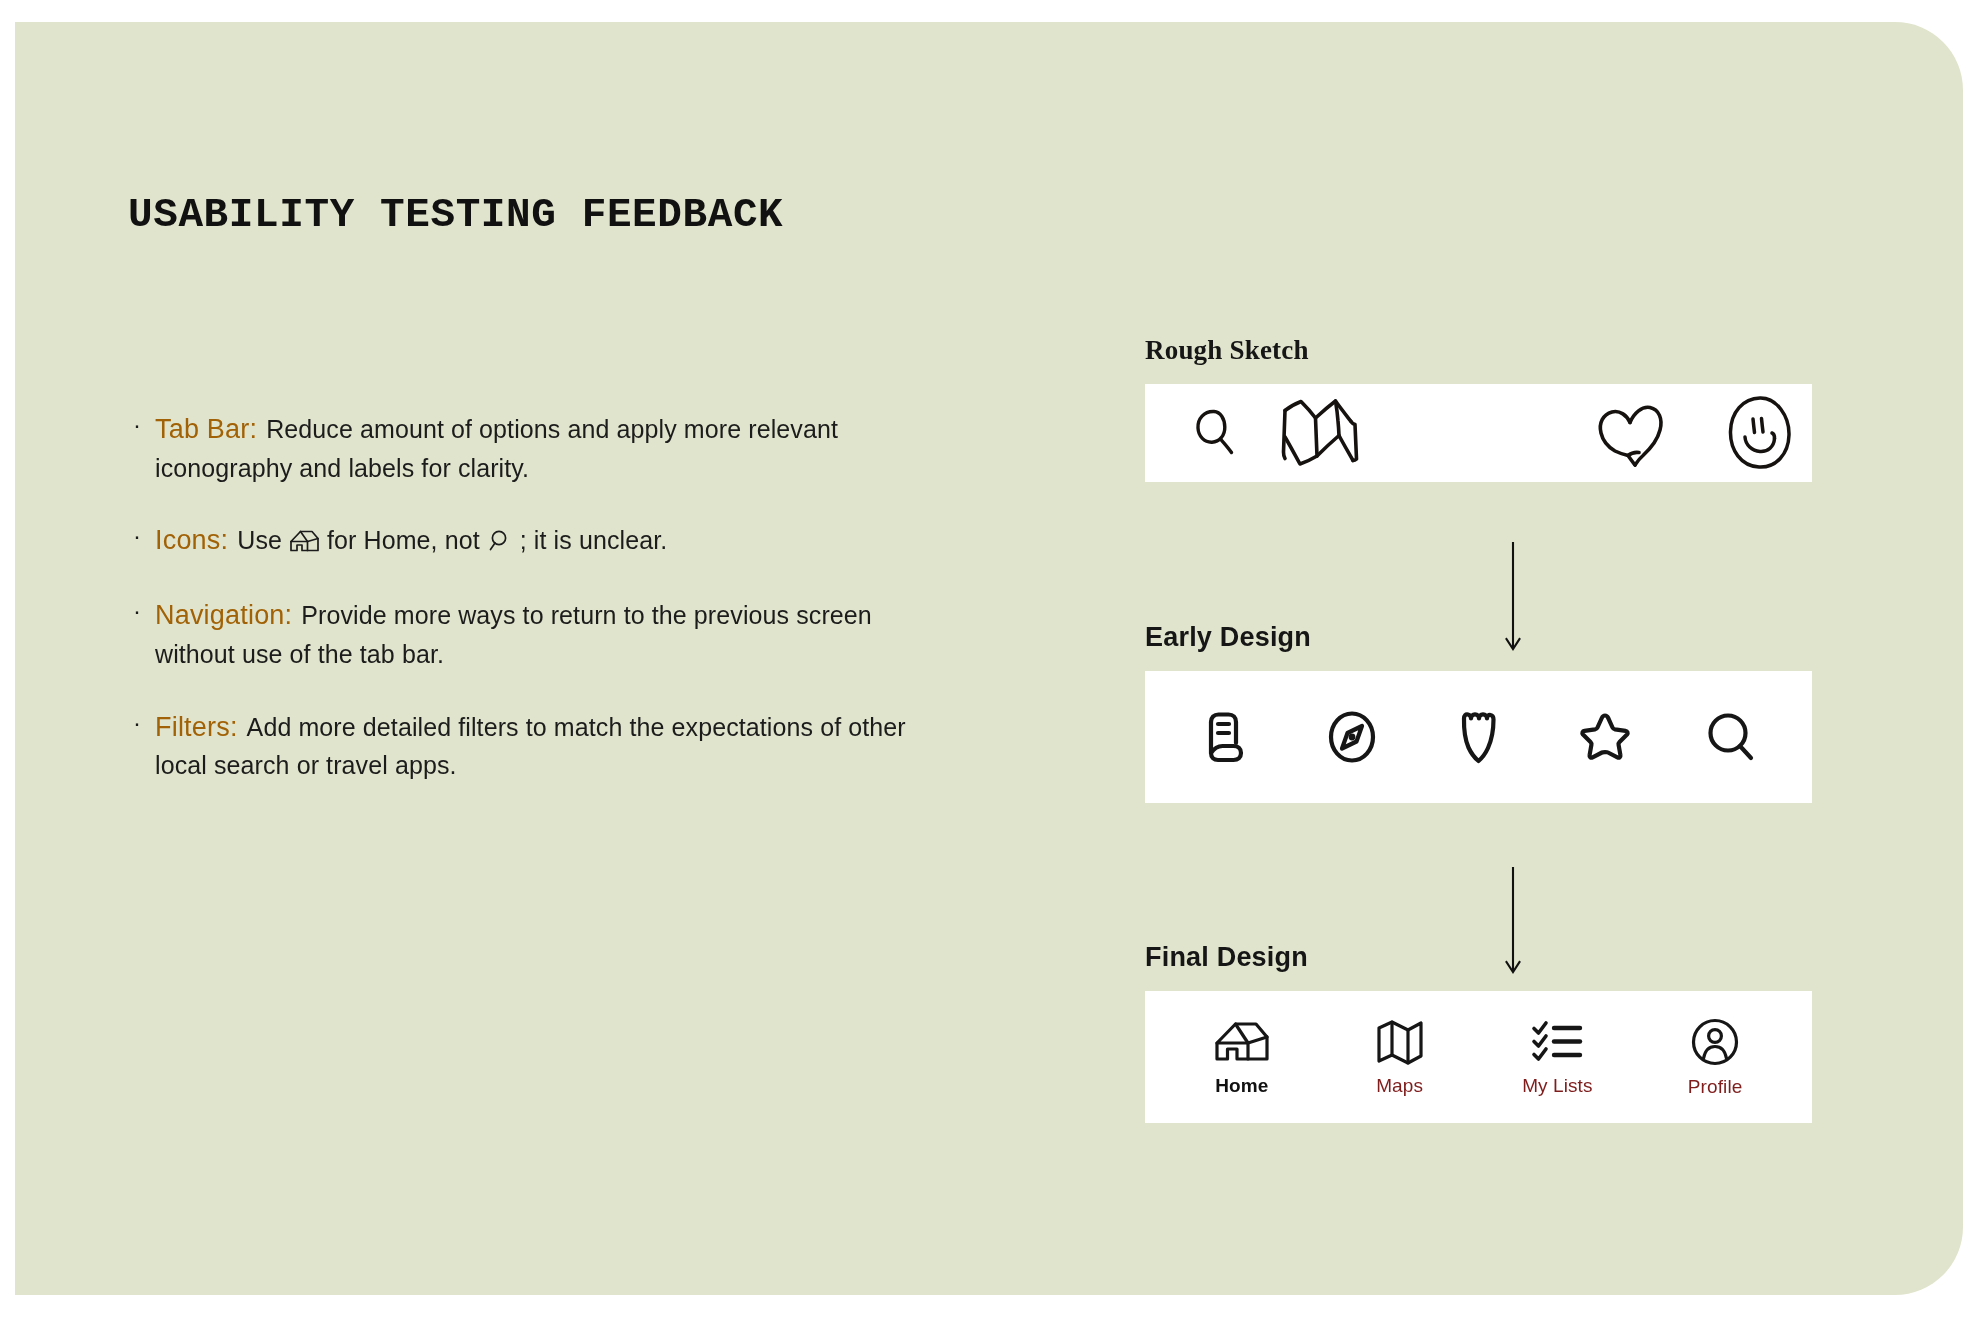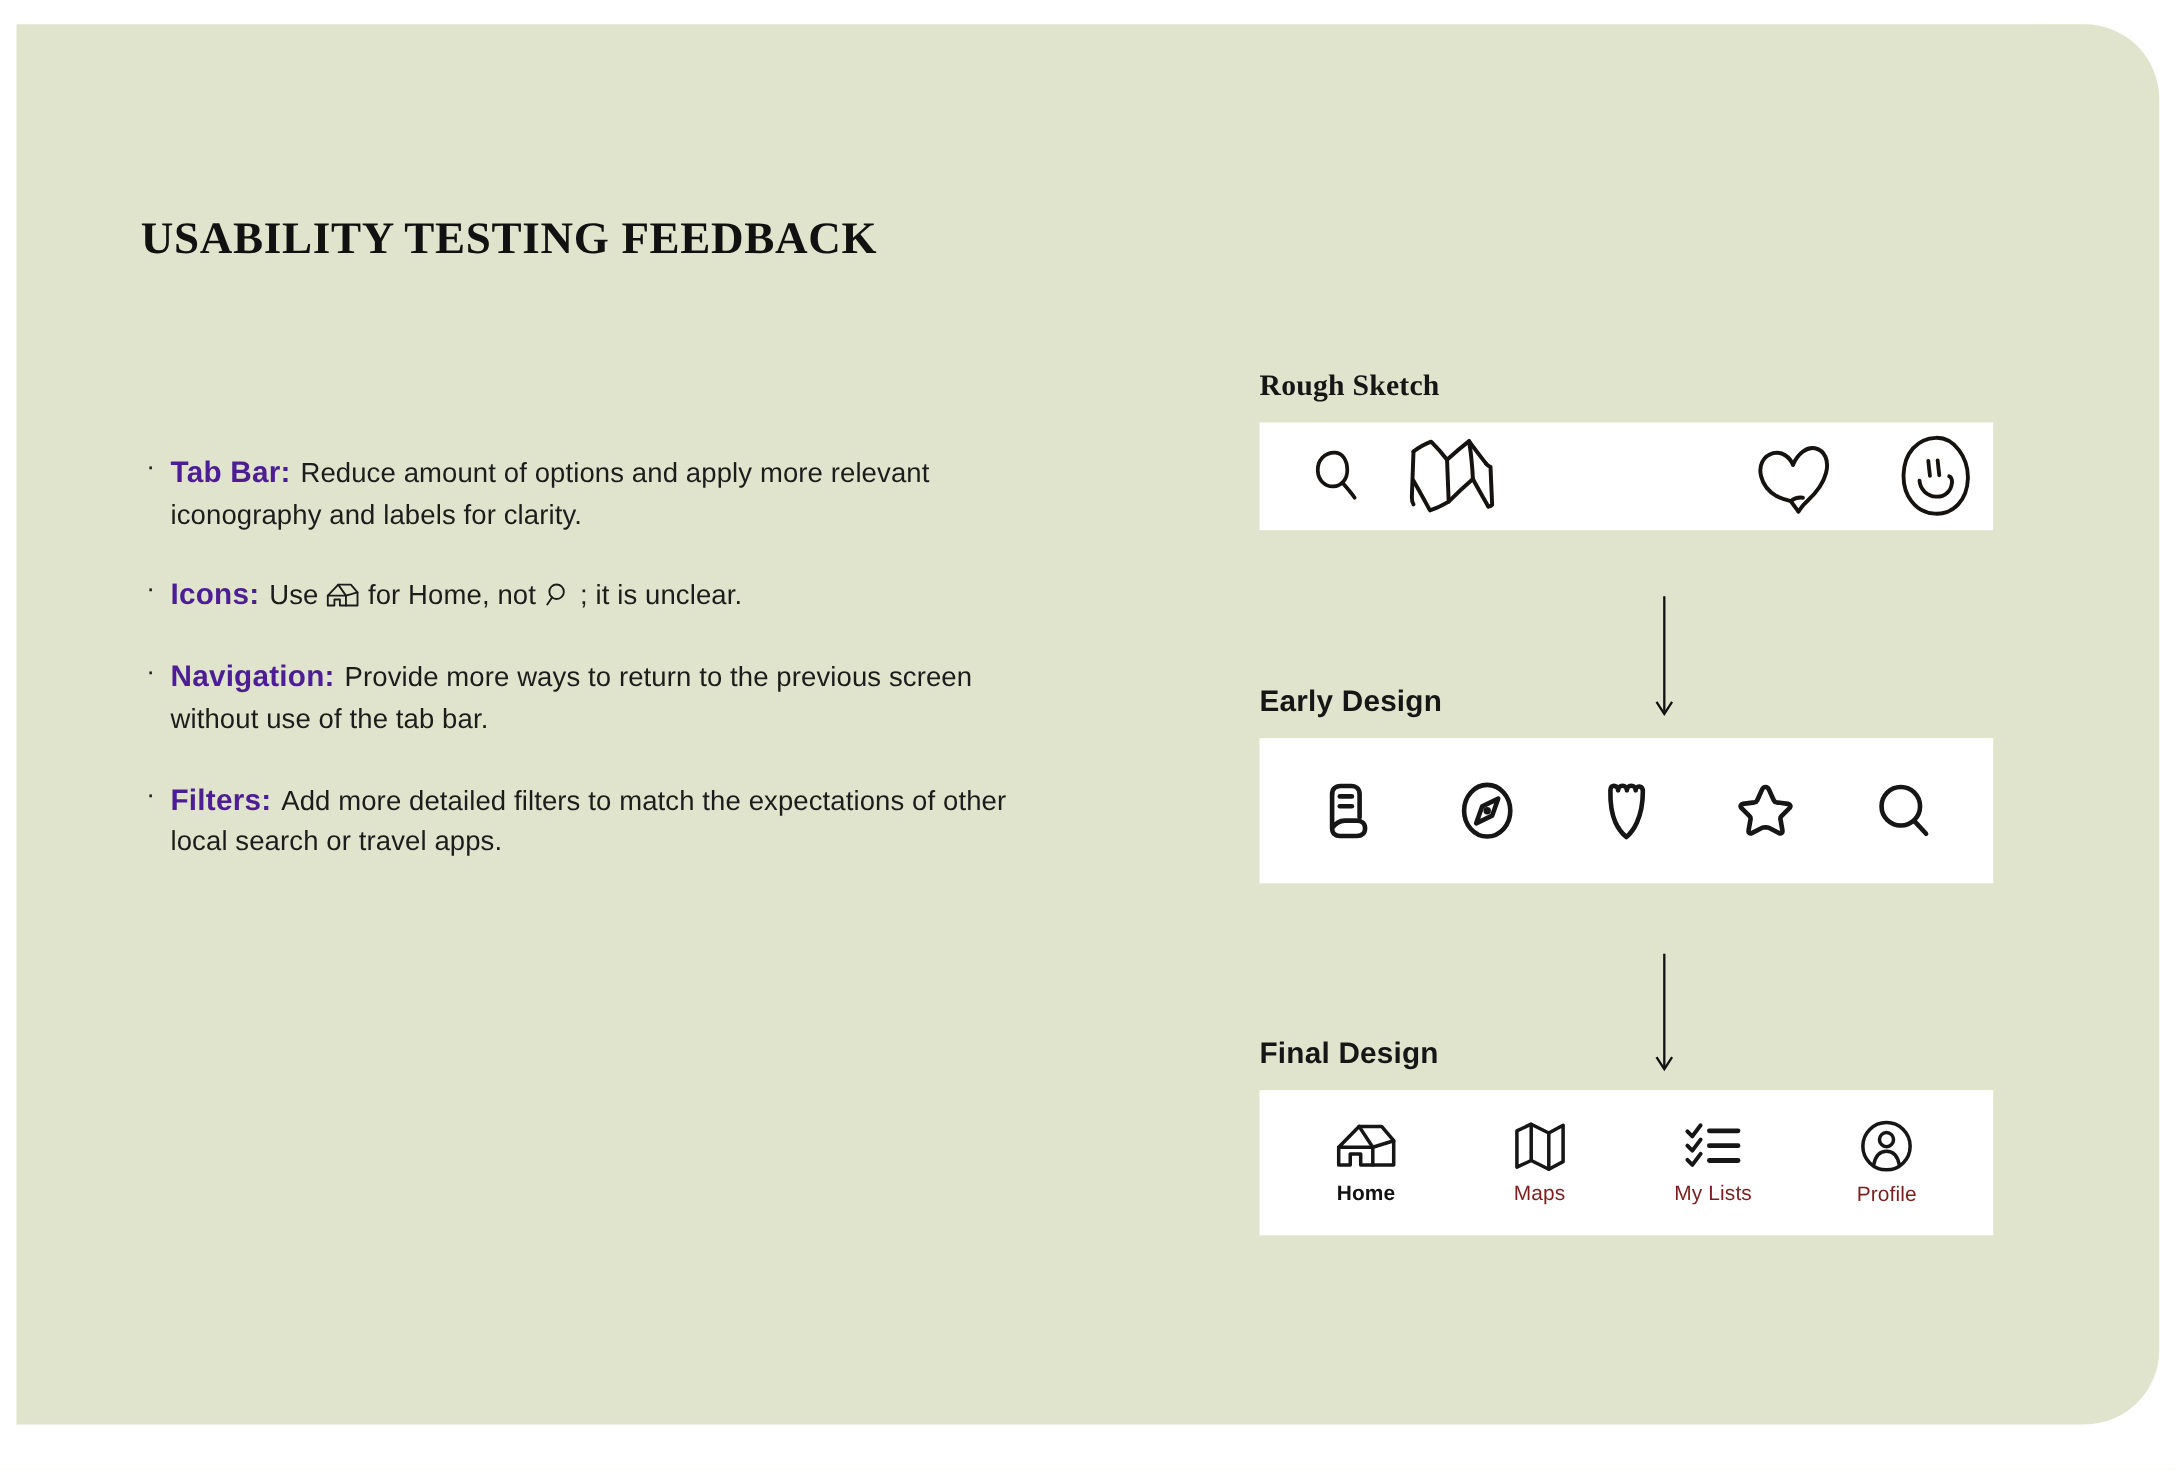--- a/index.html
+++ b/index.html
@@ -27,21 +27,21 @@
   }
 
   #page-title {
     position: absolute;
     left: 113px;
     top: 170px;
     font-size: 41px;
     font-weight: 700;
     letter-spacing: 0.6px;
     color: #111111;
-    font-family: Liberation Serif, serif;
+    font-family: Liberation Mono, monospace;
   }
 
   
   #feedback-list {
     position: absolute;
     left: 118px;
     top: 388px;
     width: 820px;
   }
   .feedback-item {
@@ -59,23 +59,23 @@
     color: #1a1a1a;
     text-align: left;
   }
   .feedback-body {
     flex: 1 1 auto;
     font-size: 25px;
     color: #1c1c1c;
     letter-spacing: 0.1px;
   }
   .feedback-label {
-    font-weight: 700;
+    font-weight: 400;
     font-size: 27px;
-    color: #4c1d95;
+    color: #a16207;
     margin-right: 9px;
     letter-spacing: 0.2px;
   }
   .feedback-text { font-weight: 400; }
   .inline-icon {
     display: inline-block;
     vertical-align: -5px;
     margin: 0 7px;
   }
 

